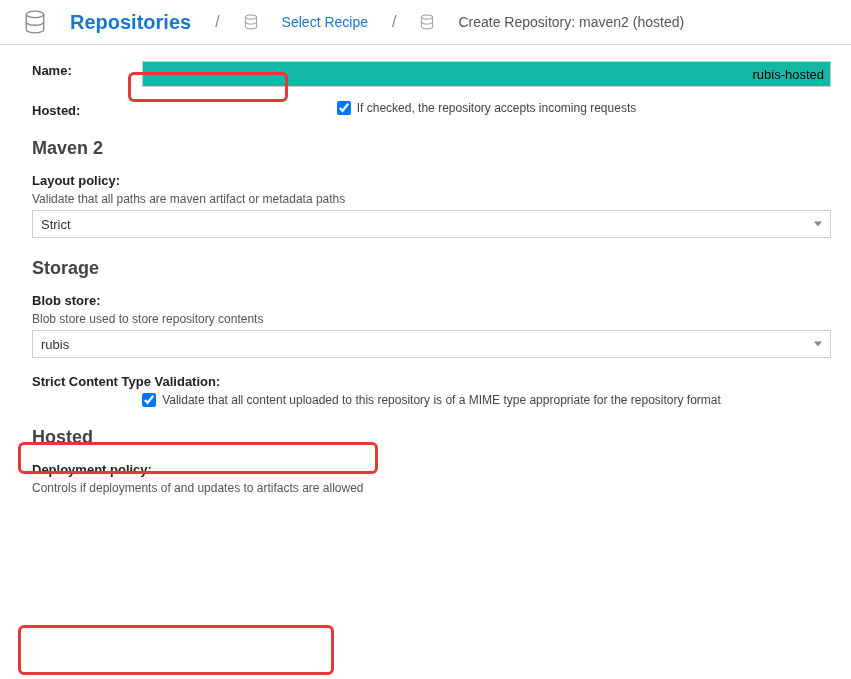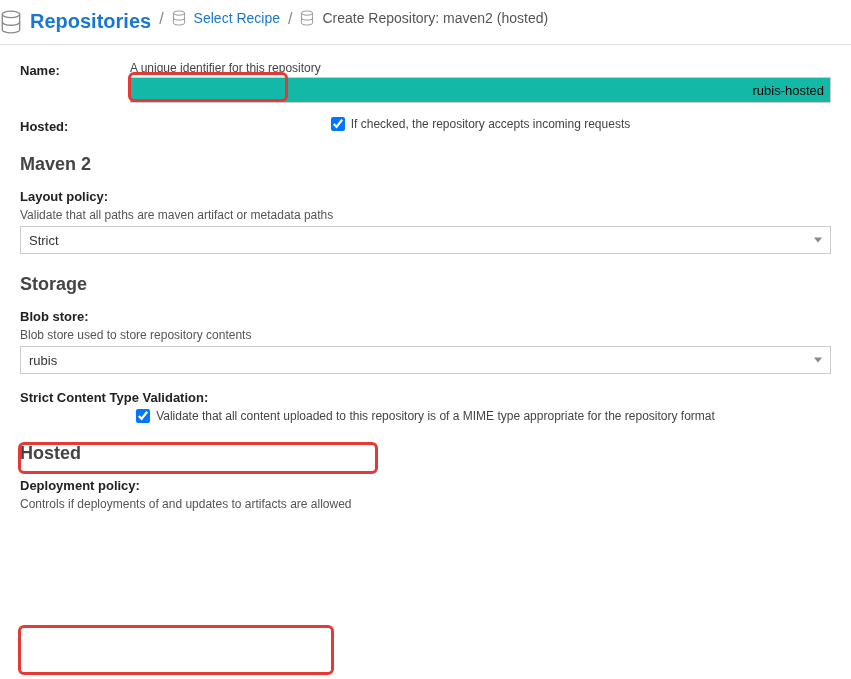--- a/index.html
+++ b/index.html
@@ -1,24 +1,24 @@
 <!DOCTYPE html>
 <html><head>
 <meta charset="utf-8">
 <style>
 * { box-sizing: border-box; margin: 0; padding: 0; }
 body { font-family: -apple-system, BlinkMacSystemFont, "Segoe UI", Arial, sans-serif; font-size: 13px; color: #333; background: #fff; width: 851px; }
-.breadcrumb { display: flex; padding: 10px 0; border-bottom: 1px solid #ddd; gap: 8px; }
+.breadcrumb { display: flex; align-items: center; padding: 10px 24px; border-bottom: 1px solid #ddd; gap: 24px; }
 .breadcrumb .sep { color: #888; font-size: 16px; }
 .breadcrumb .db-icon-lg { width: 22px; height: 24px; }
 .breadcrumb .db-icon-sm { width: 14px; height: 16px; }
 .breadcrumb-title { font-size: 20px; font-weight: bold; color: #1976d2; }
 .breadcrumb-link { font-size: 14px; color: #1976d2; cursor: pointer; }
 .breadcrumb-current { font-size: 14px; color: #555; }
-.form-area { padding: 16px 20px 20px 20px; }
+.form-area { padding: 16px 20px 20px 20px; margin-left: 12px; }
 .row { display: flex; align-items: flex-start; margin-bottom: 14px; }
 .row-label { width: 110px; font-weight: bold; font-size: 13px; color: #222; padding-top: 2px; }
 .row-content { flex: 1; }
 .hint { font-size: 12px; color: #444; margin-bottom: 2px; }
 .text-input { width: 100%; border: 1px solid #ccc; padding: 4px 6px; font-size: 13px; height: 26px; background: #14b8a6; text-align: right; }
 .checkbox-line { display: flex; align-items: center; gap: 6px; font-size: 12px; color: #444; justify-content: center; }
 .checkbox-line input { width: 14px; height: 14px; }
 .section-title { font-size: 18px; font-weight: 700; color: #444; margin: 20px 0 14px 0; }
 .field-block { margin-bottom: 16px; }
 .field-label { font-weight: bold; font-size: 13px; color: #222; margin-bottom: 4px; }
@@ -55,21 +55,20 @@
       <path class="db-cyl" d="M2 11 a8 3 0 0 0 16 0"></path>
     </svg>
   <span class="breadcrumb-current">Create Repository: maven2 (hosted)</span>
 </div>
 
 <div class="form-area">
 
   <div class="row">
     <div class="row-label">Name:</div>
     <div class="row-content">
-      <div class="hint">A unique identifier for this repository</div>
       <input class="text-input" type="text" value="rubis-hosted" style="">
     </div>
   </div>
 
   <div class="row">
     <div class="row-label">Hosted:</div>
     <div class="row-content">
       <label class="checkbox-line">
         <input type="checkbox" checked="" style="">
         <span>If checked, the repository accepts incoming requests</span>

